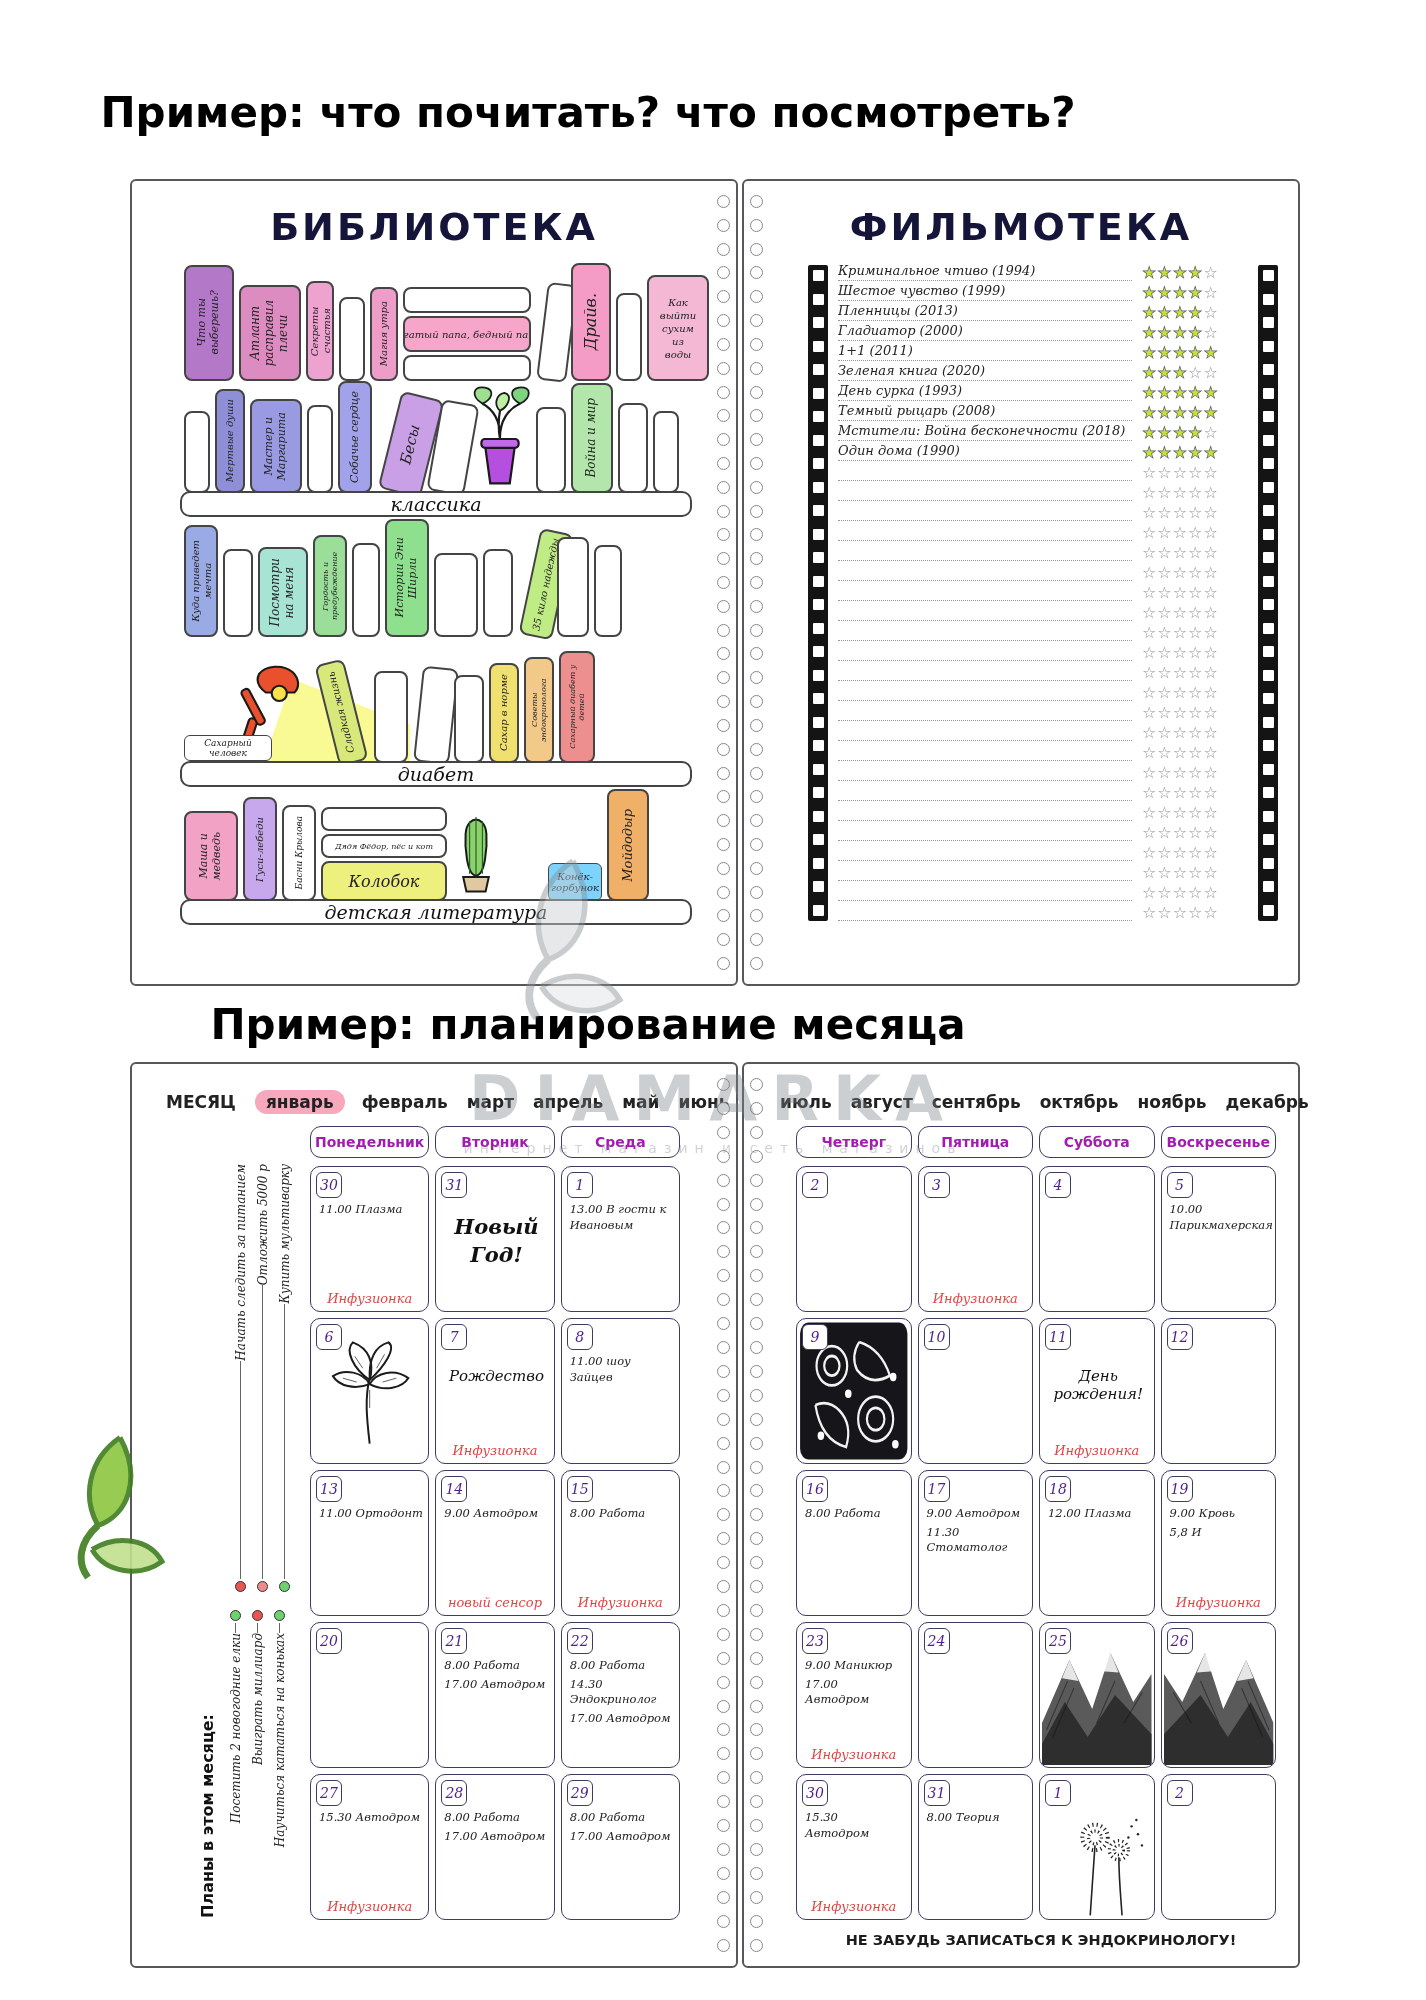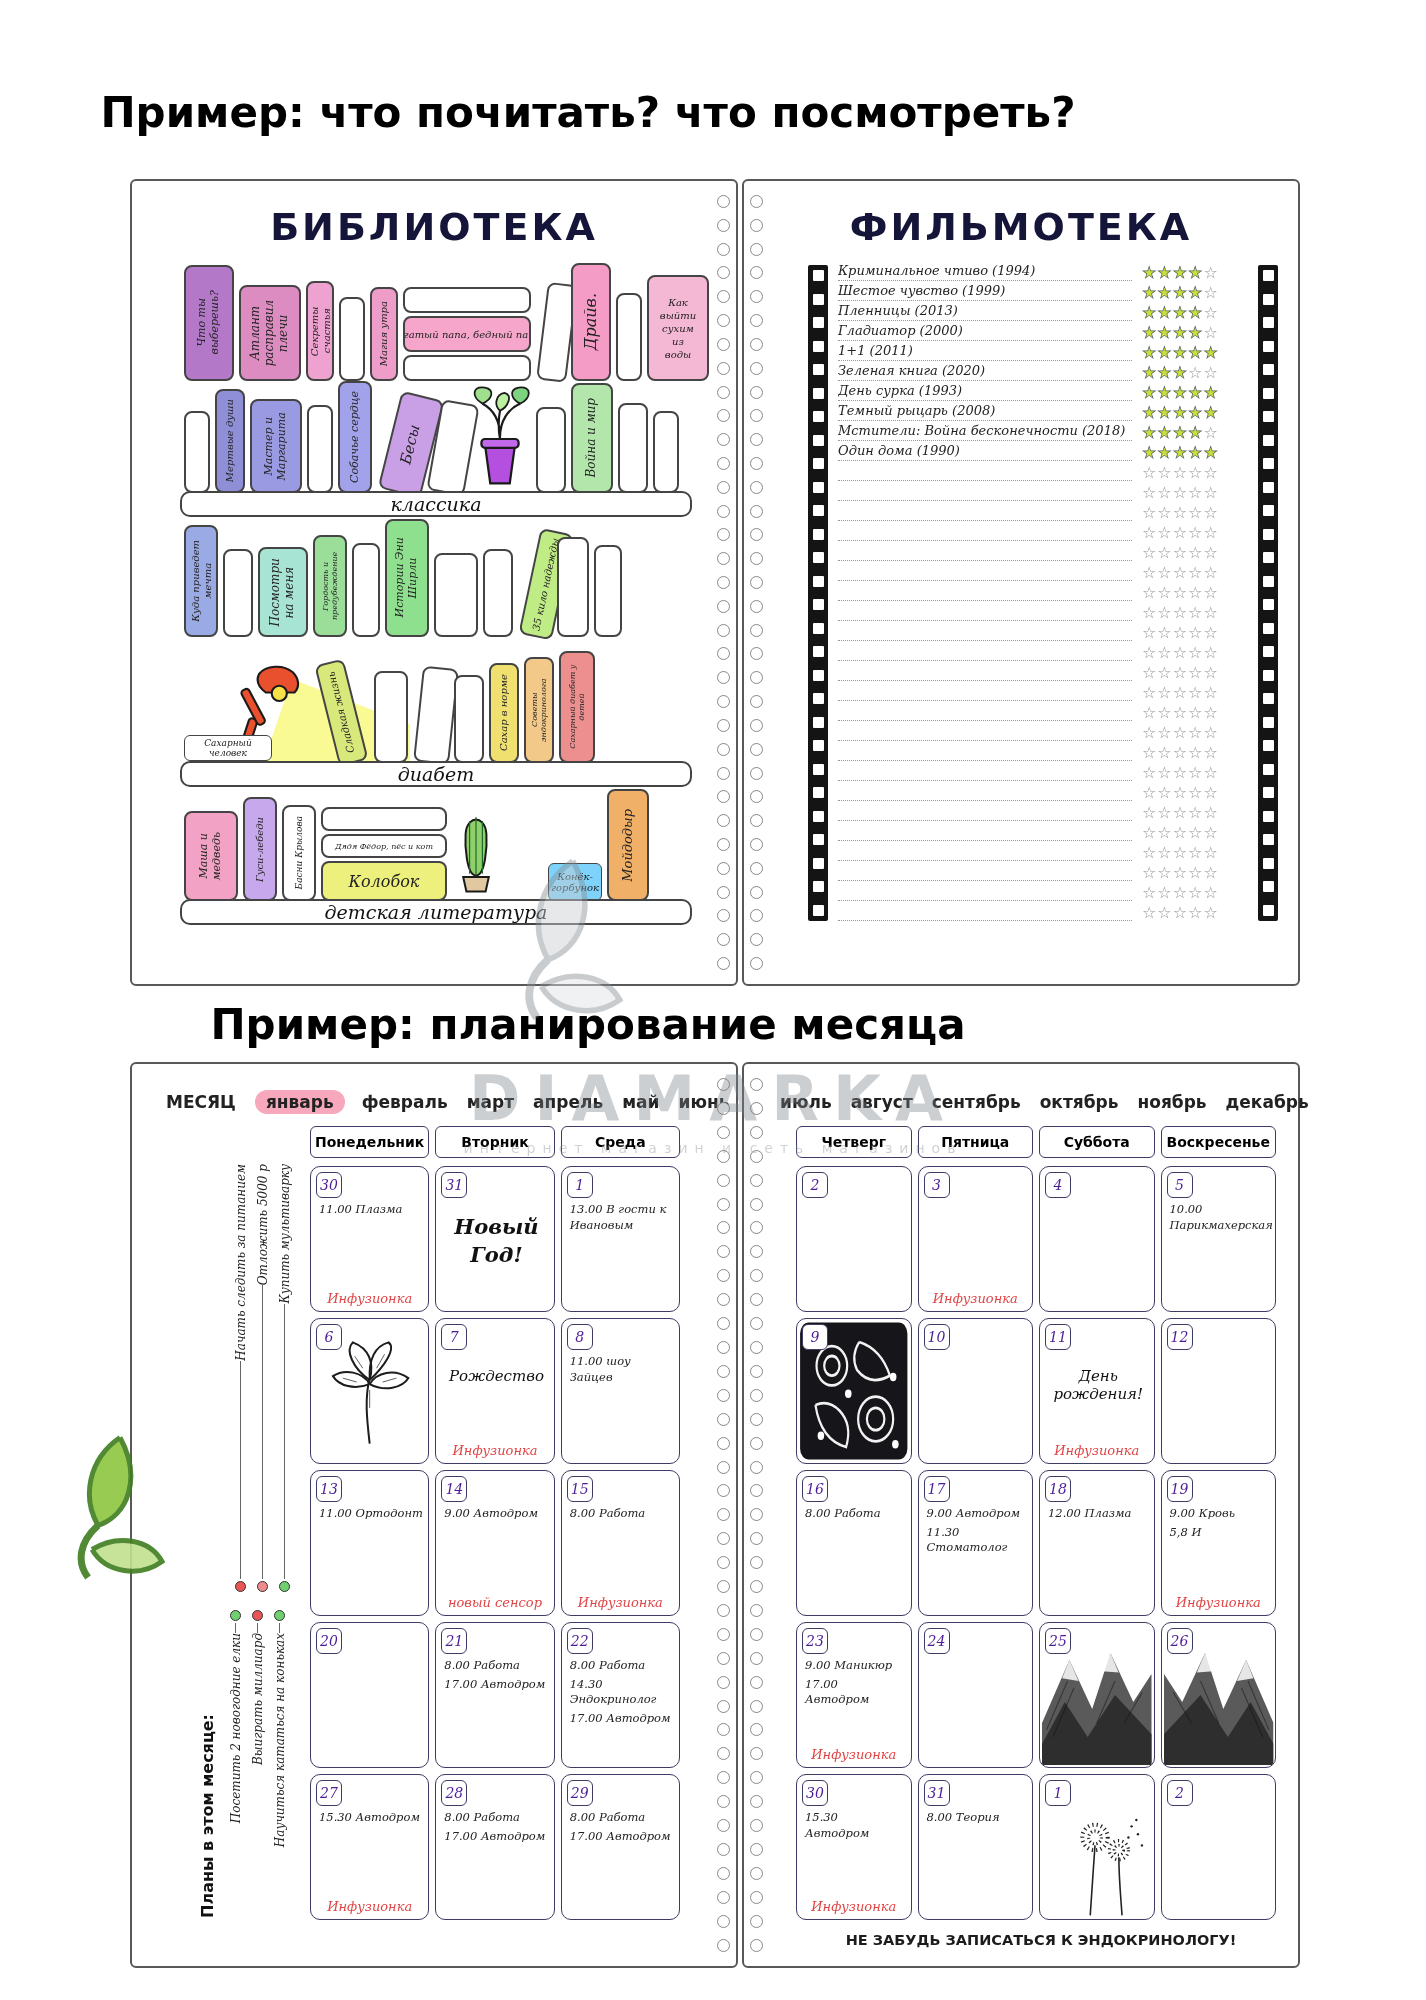--- a/index.html
+++ b/index.html
@@ -76,22 +76,22 @@
   .stem.short{flex:0 0 10px;}
   .dot{width:11px;height:11px;border:1.5px solid #333;border-radius:50%;box-sizing:border-box;flex:0 0 auto;margin:2px 0;}
   .ptitle{writing-mode:vertical-rl;transform:rotate(180deg);font:700 16px "DejaVu Sans",sans-serif;
           color:#111;white-space:nowrap;align-self:flex-end;margin-right:4px;}
   .grid{flex:1 1 auto;}
   .gridwrap{margin:12px 22px 0 52px;}
   .ghead{display:grid;gap:6px;margin-bottom:8px;}
   .gcells{display:grid;gap:6px;}
   .cols3 .ghead,.cols3 .gcells{grid-template-columns:repeat(3,1fr);}
   .cols4 .ghead,.cols4 .gcells{grid-template-columns:repeat(4,1fr);}
-  .dayhead{border:1.6px solid #3c3c64;border-radius:6px;height:30px;display:flex;align-items:center;
-           justify-content:center;font:700 14px "DejaVu Sans",sans-serif;background:#fff;color:#000000;}
+  .dayhead{border:1.6px solid #3c3c64;border-radius:11px;height:30px;display:flex;align-items:center;
+           justify-content:center;font:700 14px "DejaVu Sans",sans-serif;background:#fff;color:#a21caf;}
   .cell{height:146px;border:1.6px solid #3c3c64;border-radius:10px;position:relative;background:#fff;
         overflow:hidden;box-sizing:border-box;}
   .dbadge{position:absolute;top:5px;left:5px;width:24px;height:24px;border:1.5px solid #3c3c64;border-radius:6px;
           background:#fff;display:flex;align-items:center;justify-content:center;
           font:italic 14px "DejaVu Serif",serif;z-index:2;color:#4c1d95;}
   .cbody{padding:32px 5px 20px 8px;position:relative;z-index:1;}
   .cline{font:italic 11.5px "DejaVu Serif",serif;margin:3px 0;color:#222;line-height:1.35;}
   .bigtxt{font:italic 700 21px "DejaVu Serif",serif;text-align:center;margin-top:14px;line-height:1.35;color:#111;}
   .midtxt{font:italic 15px "DejaVu Serif",serif;text-align:center;margin-top:16px;color:#111;}
   .redline{position:absolute;bottom:5px;left:0;right:0;text-align:center;

